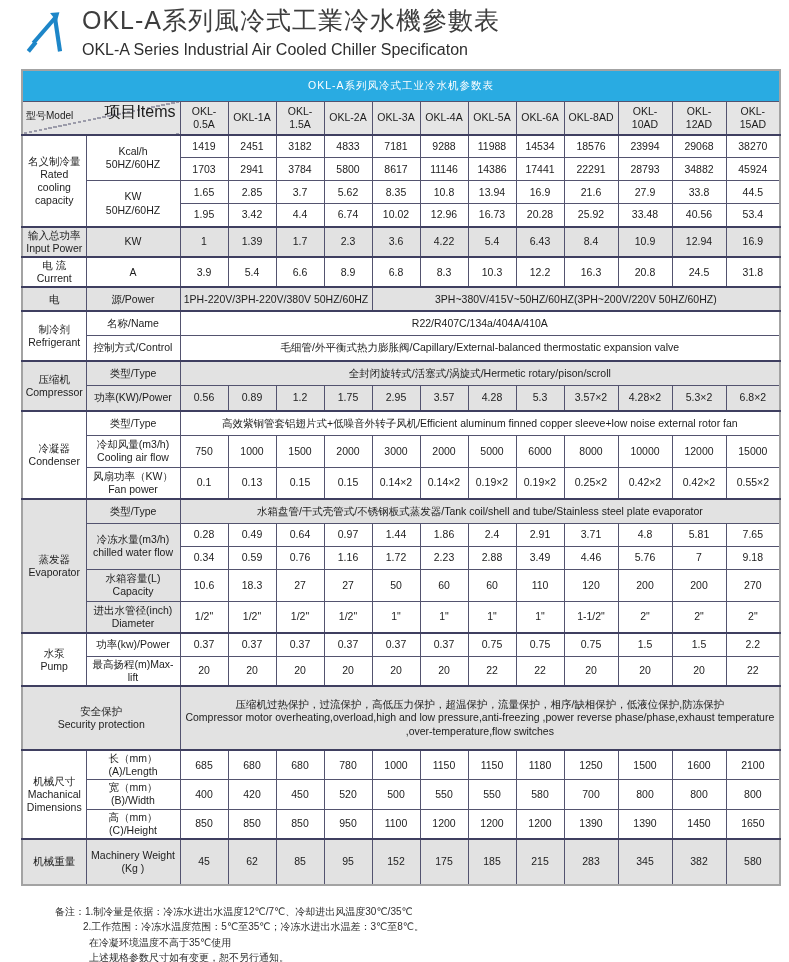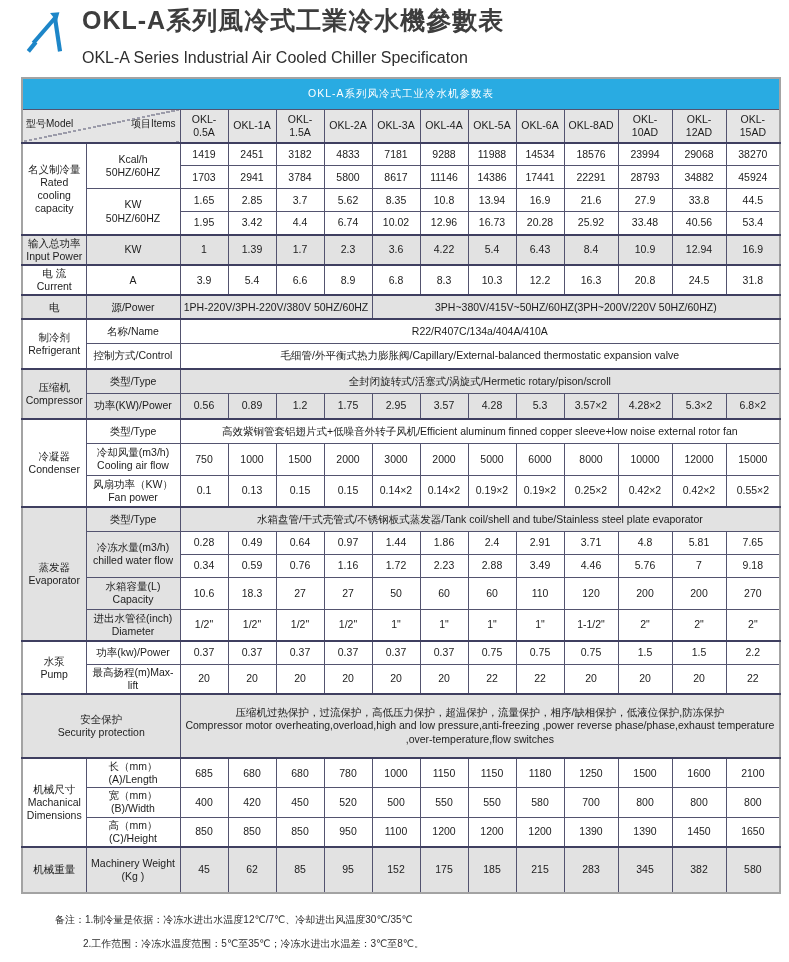--- a/index.html
+++ b/index.html
@@ -5,22 +5,22 @@
   html,body{margin:0;padding:0;}
   body{
     width:789px;height:962px;background:#ffffff;
     font-family:"Liberation Sans","DejaVu Sans",sans-serif;
     color:#1c1c1c;position:relative;overflow:hidden;
   }
   
   .page-header{display:flex;align-items:flex-start;padding:6px 0 0 24px;}
   .logo{width:52px;height:50px;flex:0 0 auto;margin-top:2px;}
   .titles{margin-left:6px;}
-  .title-cn{font-size:25px;font-weight:700;color:#3d3d3d;letter-spacing:1px;line-height:1.15;}
-  .title-en{font-size:16px;color:#2e2e2e;margin-top:14px;}
+  .title-cn{font-size:25px;font-weight:400;color:#3d3d3d;letter-spacing:1px;line-height:1.15;}
+  .title-en{font-size:16px;color:#2e2e2e;margin-top:6px;}
   
   .spec-table{
     border-collapse:collapse;table-layout:fixed;width:758px;
     margin:10px 0 0 21px;border:2px solid #a3a3a3;
   }
   .spec-table td,.spec-table th{
     border:1px solid #53536f;font-size:10.5px;font-weight:400;
     text-align:center;vertical-align:middle;padding:1px 2px;line-height:1.25;
     overflow:hidden;
   }
@@ -28,30 +28,30 @@
     background:#29ABE2;color:#ffffff;font-size:17px;font-weight:700;
     height:28px;letter-spacing:1px;
   }
   .hdr{background:#e5e5e5;font-size:10.5px;}
   .gray{background:#e2e2e2;}
   .sec-top td,.sec-top th{border-top:2px solid #3f3f60;}
   .corner{position:relative;height:30px;
     background-image:linear-gradient(to bottom right,transparent 49.5%,#53536f 49.5%,#53536f 50.6%,transparent 50.6%);
   }
   .corner .c-model{position:absolute;left:3px;top:8px;font-size:10px;}
-  .corner .c-items{position:absolute;right:4px;top:8px;font-size:10px;}
+  .corner .c-items{position:absolute;right:4px;top:0;font-size:16px;}
   .lbl2 span{display:block;}
   .left-text{text-align:left;padding-left:6px;}
   .sec-cell{padding:1px 1px;}
   
   .h23{height:23px}.h24{height:24px}.h26{height:26px}
   .h32{height:32px}.h36{height:46px}.h52{height:64px}
   
   .notes{margin:18px 0 0 55px;font-size:10px;color:#2d2d2d;line-height:1.55;}
-  .notes div{white-space:nowrap;margin-top:9px;}
+  .notes div{white-space:nowrap;}
   .ind-a{padding-left:28px;}
   .ind-b{padding-left:34px;}
 </style>
 </head>
 <body>
 
 <div class="page-header">
   <svg class="logo" viewBox="0 0 60 60">
     <g stroke="#1d86c8" stroke-width="5" fill="none" stroke-linecap="butt">
       <path d="M10 42 L36 12"></path>

